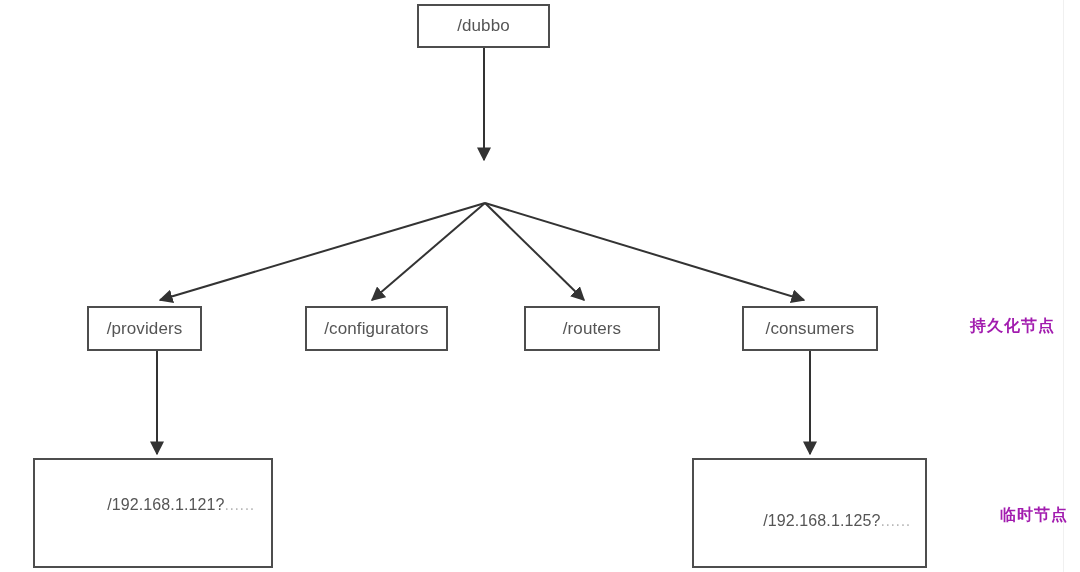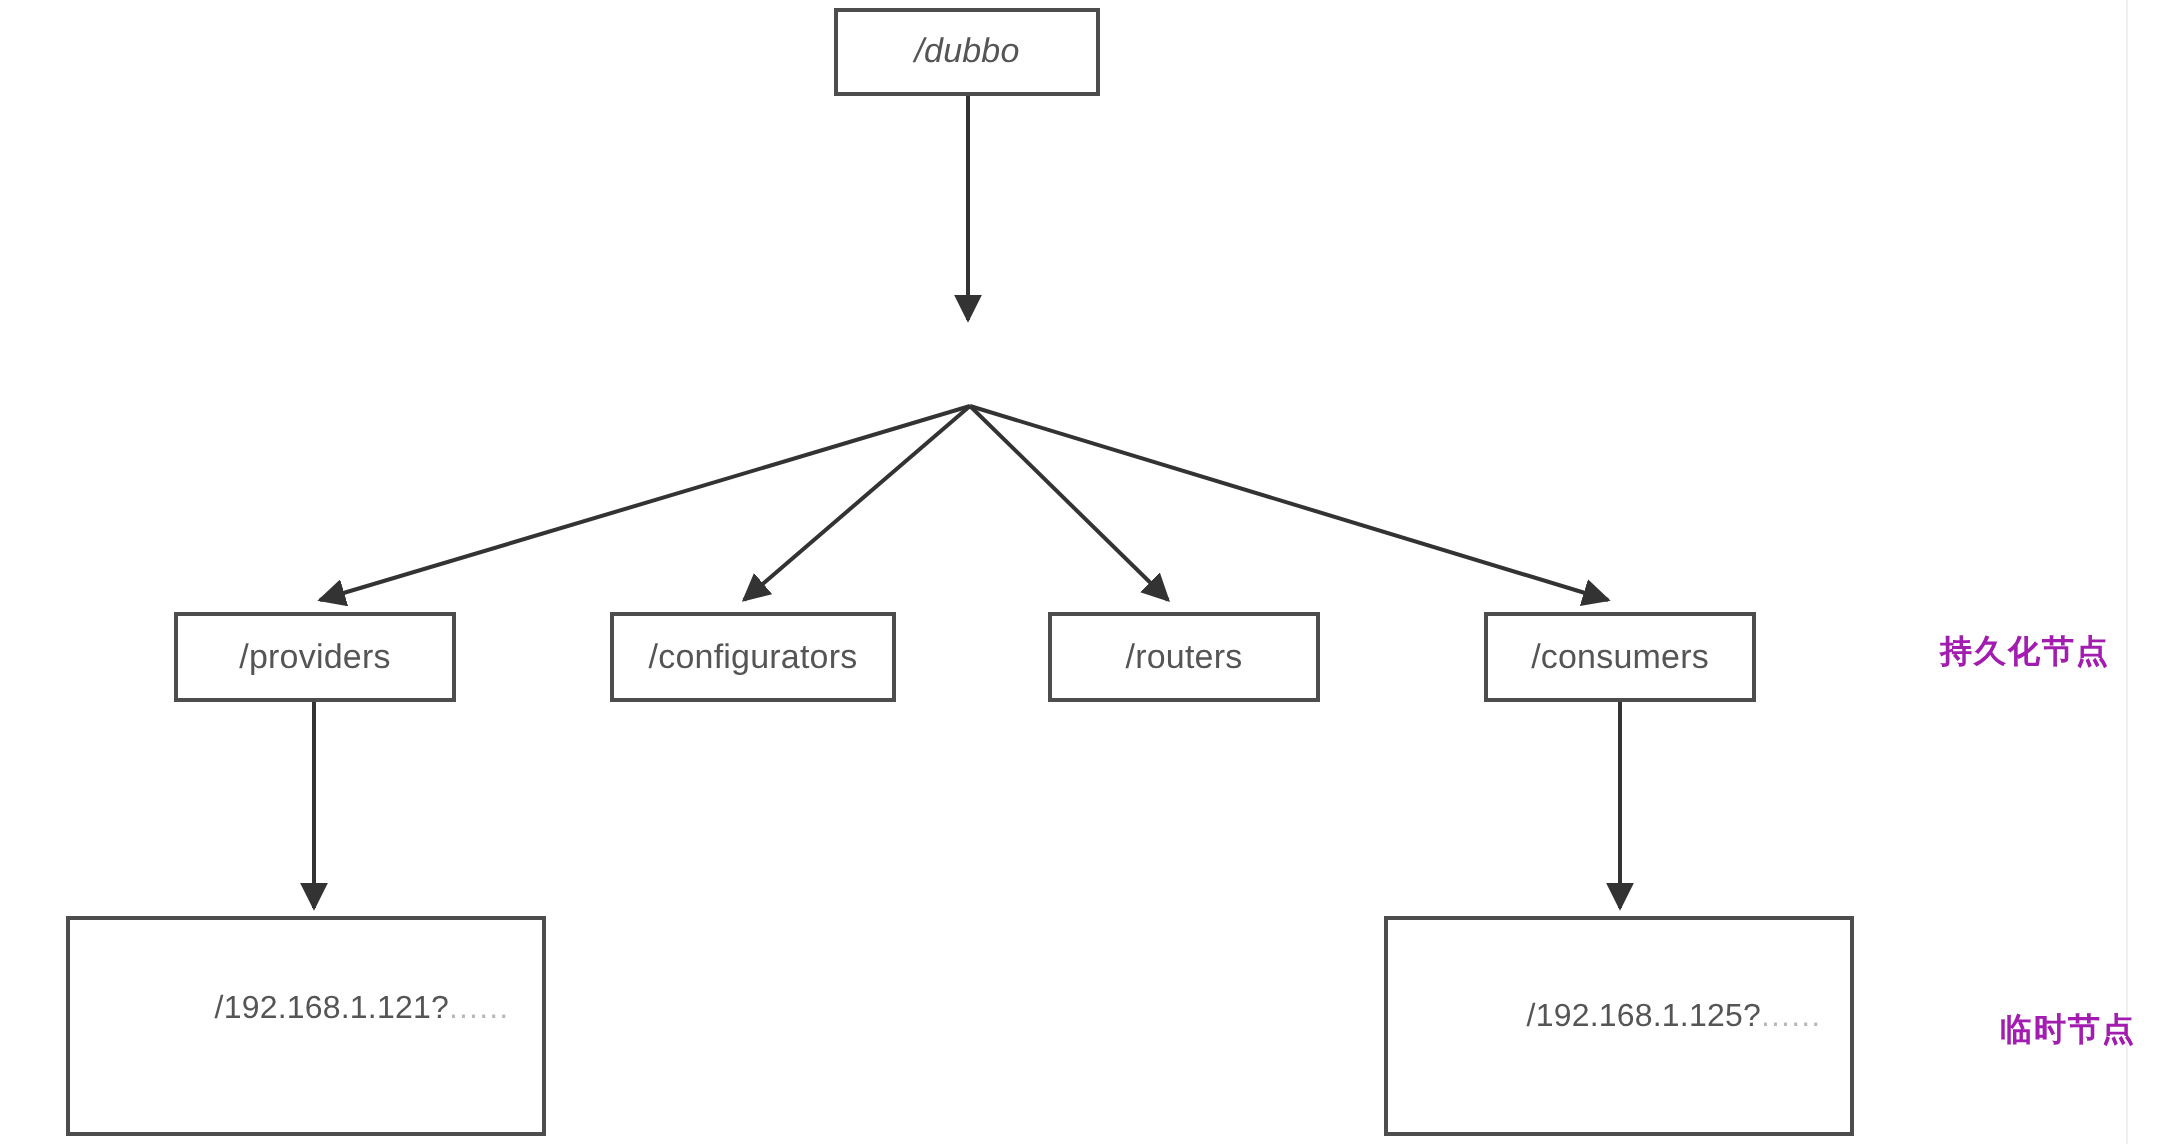--- a/index.html
+++ b/index.html
@@ -100,26 +100,26 @@
       <line x1="484" y1="48" x2="484" y2="160"></line>
       <line x1="485" y1="203" x2="160" y2="300"></line>
       <line x1="485" y1="203" x2="372" y2="300"></line>
       <line x1="485" y1="203" x2="584" y2="300"></line>
       <line x1="485" y1="203" x2="804" y2="300"></line>
       <line x1="157" y1="351" x2="157" y2="454"></line>
       <line x1="810" y1="351" x2="810" y2="454"></line>
     </g>
   </svg>
 
-  <div class="node" style="left:417px; top:4px; width:133px; height:44px;font-style:italic;">
+  <div class="node" style="left:417px; top:4px; width:133px; height:44px;">
     <span class="node-text">/dubbo</span>
   </div>
 
 
-  <div class="node" style="left:87px; top:306px; width:141px; height:45px;">
+  <div class="node" style="left:87px; top:306px; width:115px; height:45px;">
     <span class="node-text">/providers</span>
   </div>
 
   <div class="node" style="left:305px; top:306px; width:143px; height:45px;align-items:center;">
     <span class="node-text">/configurators</span>
   </div>
 
   <div class="node" style="left:742px; top:306px; width:136px; height:45px;">
     <span class="node-text">/consumers</span>
   </div>
@@ -131,21 +131,21 @@
   <div class="iplist" style="left:33px; top:458px; width:240px; height:110px; padding-left:45px; align-items:flex-start;gap:35px;">
     <div class="ip-row">
       <span>/192.168.1.121?</span><span class="ip-dots">......</span>
     </div>
     <div class="ip-row">
       <span>/192.168.1.122?</span><span class="ip-dots">......</span>
     </div>
 
   </div>
 
-  <div class="iplist" style="left:692px; top:458px; width:235px; height:110px; padding-top:14px; padding-left:42px; align-items:flex-start;">
+  <div class="iplist" style="left:692px; top:458px; width:235px; height:110px; padding-top:26px; padding-left:42px; align-items:flex-start;">
     <div class="ip-row">
       <span>/192.168.1.125?</span><span class="ip-dots">......</span>
     </div>
     <div class="ip-row">
       
     </div>
   </div>
 
   <div class="annot" style="left:970px; top:316px;">持久化节点</div>
 

